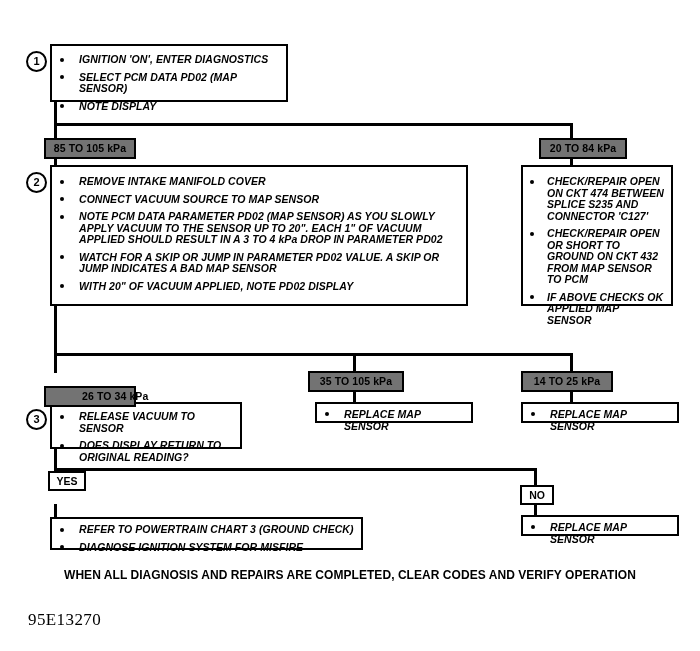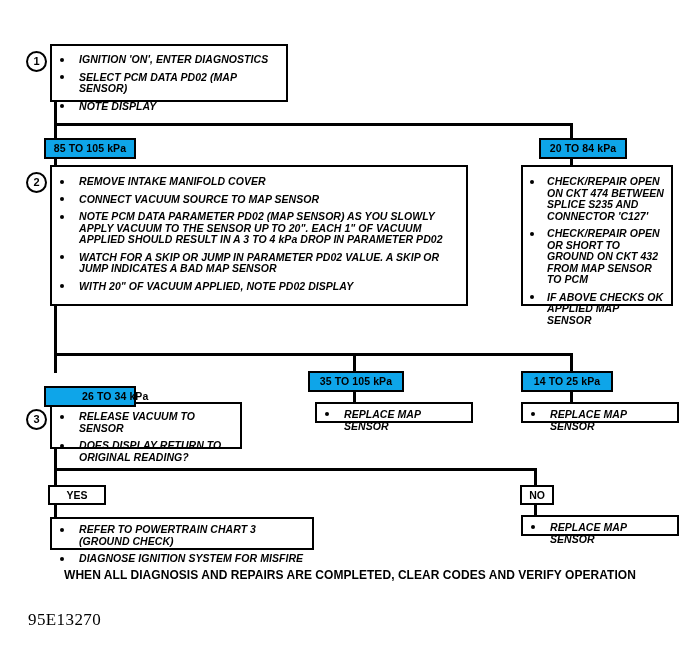--- a/index.html
+++ b/index.html
@@ -25,21 +25,21 @@
     position: absolute;
     box-sizing: border-box;
     border: 2px solid #000;
     background: #fff;
     z-index: 3;
   }
   .kpa {
     position: absolute;
     box-sizing: border-box;
     border: 2px solid #000;
-    background: #0ea5e9;
+    background: #737373;
     z-index: 4;
     font-size: 10.5px;
     font-weight: bold;
     letter-spacing: 0.1px;
     text-align: center;
     line-height: 17px;
     height: 21px;
     white-space: nowrap;
   }
   .yesno {
@@ -114,33 +114,33 @@
   .tight > li { margin-bottom: 2px; }
 
   
   #box-step1 { left: 50px;  top: 44px;  width: 238px; height: 58px; padding: 8px 6px 6px 8px; }
   #box-step2 { left: 50px;  top: 165px; width: 418px; height: 141px; padding: 9px 8px 6px 8px; }
   #box-ckt   { left: 521px; top: 165px; width: 152px; height: 141px; padding: 9px 6px 6px 7px; }
   #box-step3 { left: 50px;  top: 402px; width: 192px; height: 47px; padding: 7px 6px 6px 8px; }
   #box-rep1  { left: 315px; top: 402px; width: 158px; height: 21px; padding: 4px 4px 4px 8px; }
   #box-rep2  { left: 521px; top: 402px; width: 158px; height: 21px; padding: 4px 4px 4px 8px; }
   #box-rep3  { left: 521px; top: 515px; width: 158px; height: 21px; padding: 4px 4px 4px 8px; }
-  #box-final { left: 50px;  top: 517px; width: 264px; height: 33px; padding: 5px 4px 4px 8px; }
+  #box-final { left: 50px;  top: 517px; width: 313px; height: 33px; padding: 5px 4px 4px 8px; }
 
   #box-rep1 li, #box-rep2 li, #box-rep3 li { line-height: 12px; }
   #box-ckt li .txt { margin-left: 17px; }
 
   
   #kpa-1 { left: 44px;  top: 138px; width: 92px; }
   #kpa-2 { left: 539px; top: 138px; width: 88px; }
   #kpa-3 { left: 44px;  top: 386px; width: 92px; padding-left: 36px; }
   #kpa-4 { left: 308px; top: 371px; width: 96px; }
   #kpa-5 { left: 521px; top: 371px; width: 92px; }
 
-  #yes-label { left: 48px;  top: 485px; width: 58px; }
+  #yes-label { left: 48px;  top: 471px; width: 38px; }
   #no-label  { left: 520px; top: 485px; width: 34px; }
 
   
   #footer-note {
     position: absolute;
     left: 0;
     top: 568px;
     width: 700px;
     text-align: center;
     font-size: 12px;

